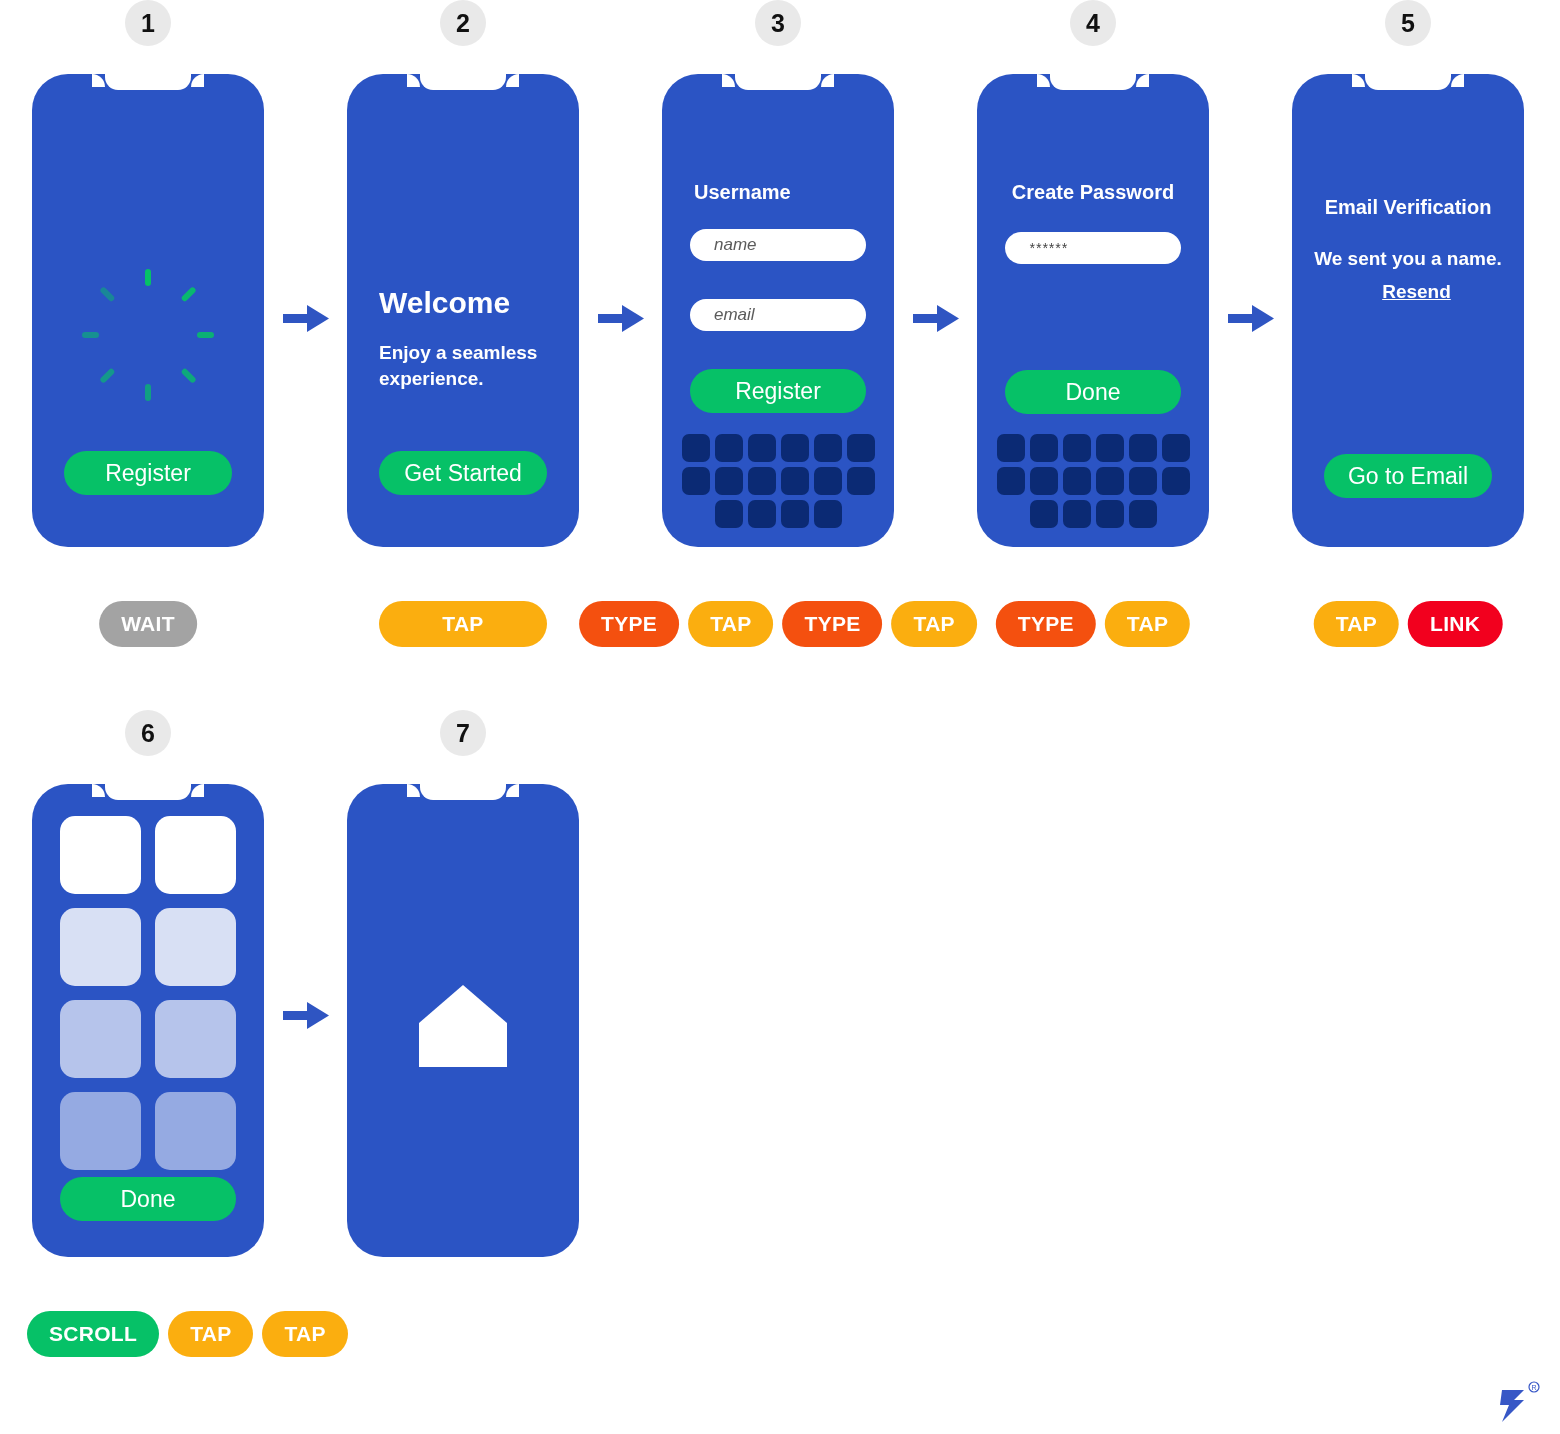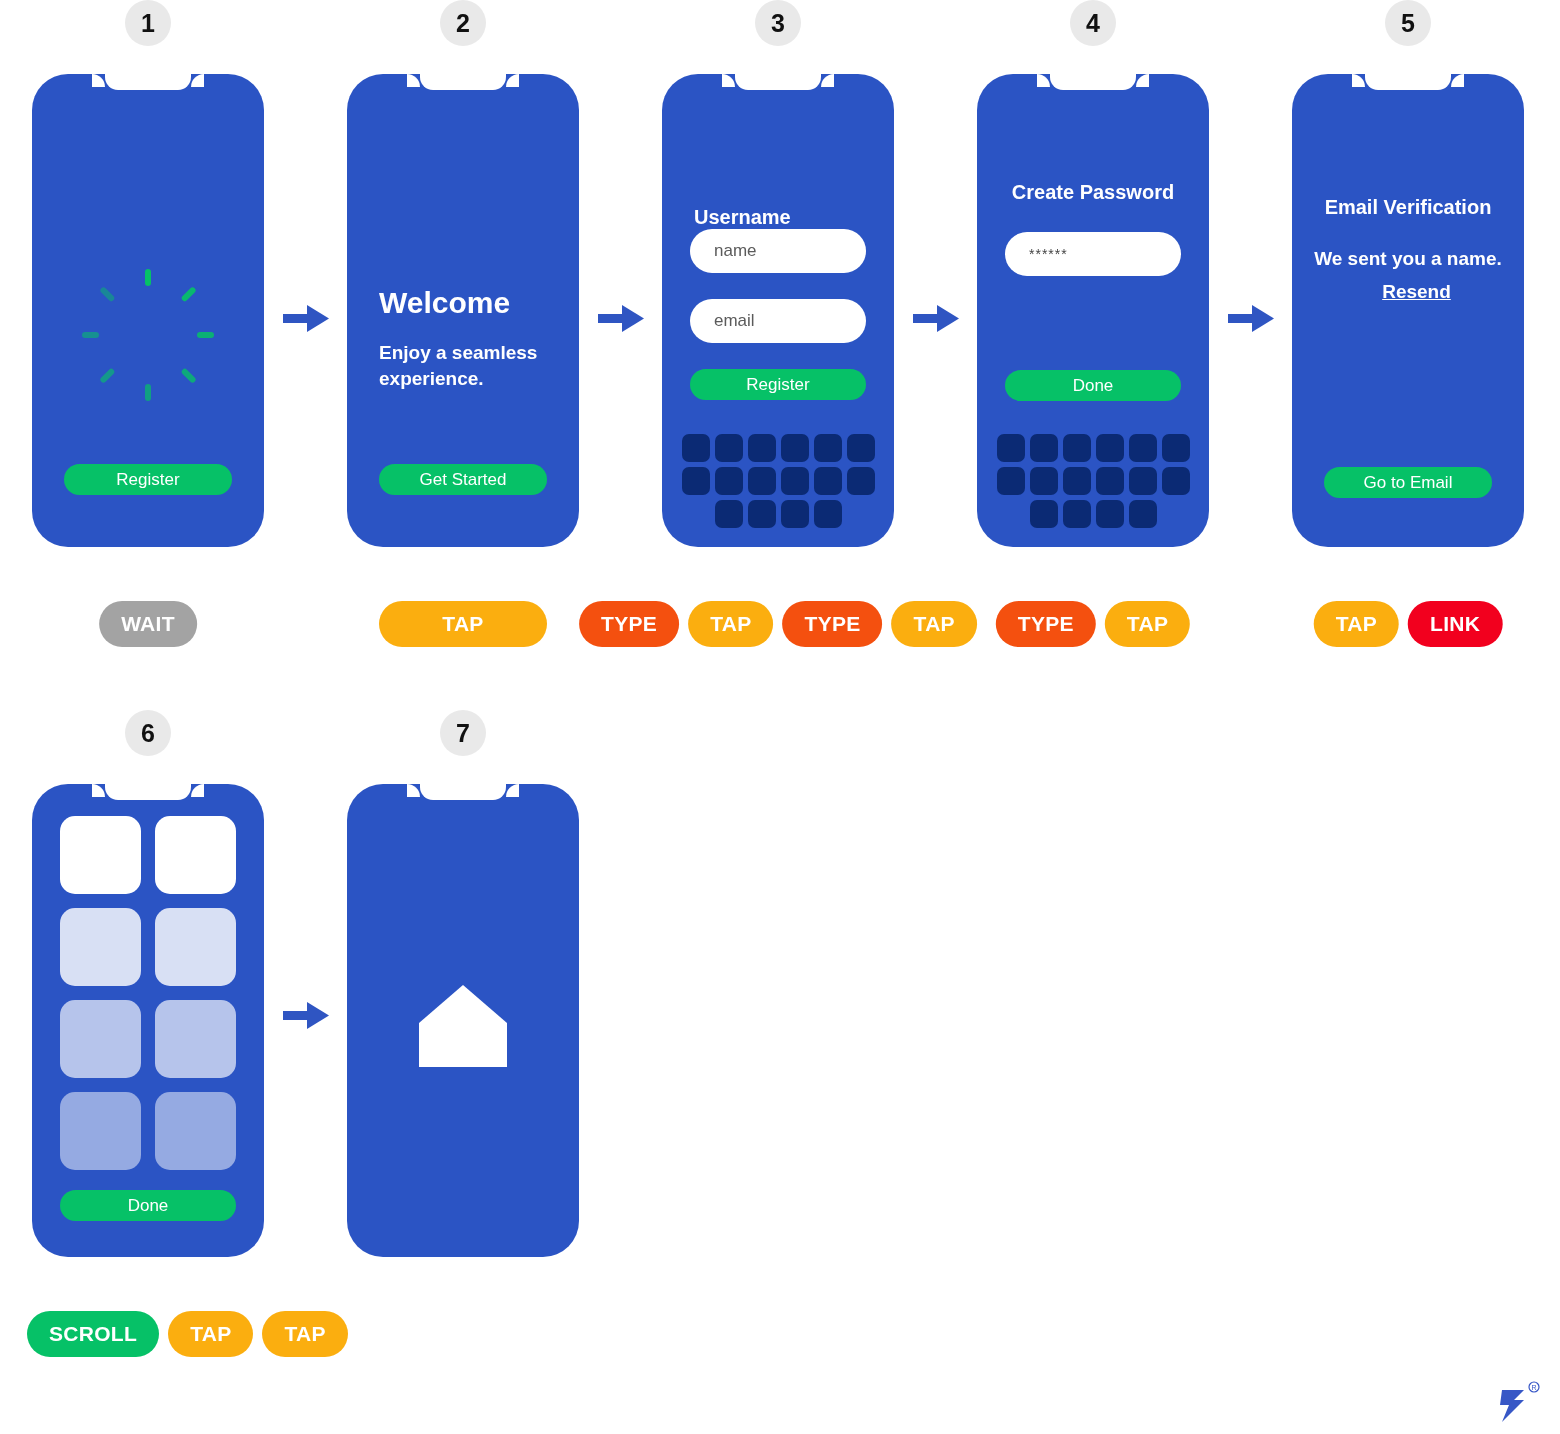--- a/index.html
+++ b/index.html
@@ -141,43 +141,44 @@
     left: 0; right: 0;
     text-align: center;
     color: #ffffff;
     font-size: 19px;
     font-weight: bold;
     text-decoration: underline;
   }
 
   .cta {
     position: absolute;
-    height: 31px;
+    height: 44px;
     border-radius: 22px;
     background: #06C167;
     color: #ffffff;
-    font-size: 17px;
+    font-size: 23px;
     display: flex;
     align-items: center;
     justify-content: center;
     border: none;
     font-family: inherit;
     cursor: pointer;
   }
 
   .field {
     position: absolute;
-    height: 44px;
+    height: 32px;
     border-radius: 22px;
     background: #ffffff;
     display: flex;
     align-items: center;
     padding-left: 24px;
     color: #5b5b5b;
     font-size: 17px;
+    font-style: italic;
   }
   .field.pw { letter-spacing: 1px; font-size: 14px; color: #444; }
 
   
   .spinner {
     position: absolute;
     left: 50%;
     top: 228px;
     transform: translate(-50%, -50%);
     width: 66px;
@@ -339,21 +340,21 @@
       <rect x="0" y="11" width="28" height="9" fill="#2F55C2"></rect>
       <polygon points="24,2 46,15.5 24,29" fill="#2F55C2"></polygon>
     </svg>
   </div>
 
   <div class="step-col">
     <div class="step-badge">3</div>
     <div class="phone">
       <div class="phone-body"></div>
       <div class="screen">
-        <div class="scr-title left" style="top:132px;">Username</div>
+        <div class="scr-title left" style="top:107px;">Username</div>
         <div class="field" style="left:28px; right:28px; top:155px;">name</div>
         <div class="field" style="left:28px; right:28px; top:225px;">email</div>
         <button class="cta" style="left:28px; right:28px; top:295px;">Register</button>
         <div class="keyboard">
           <div class="kb-row">
             <span class="kb-key"></span>
             <span class="kb-key"></span>
             <span class="kb-key"></span>
             <span class="kb-key"></span>
             <span class="kb-key"></span>

